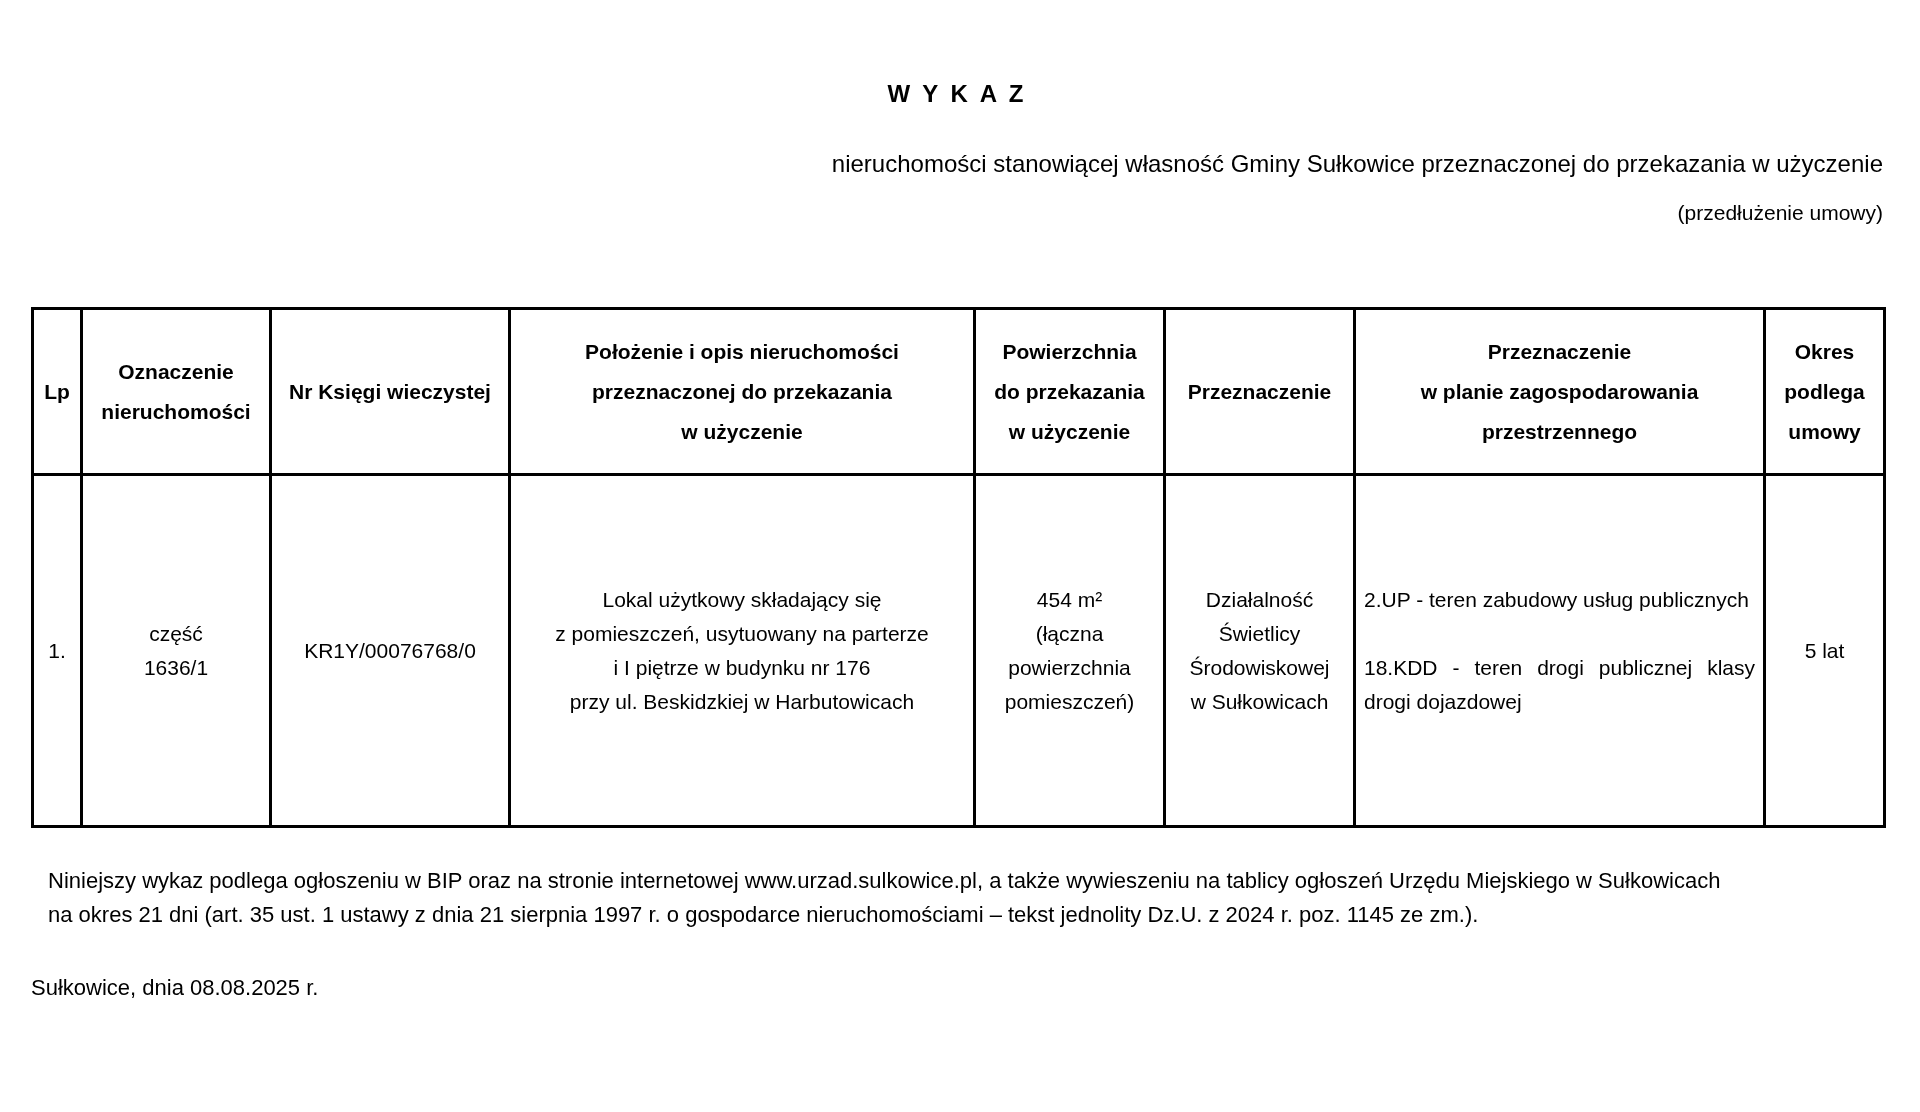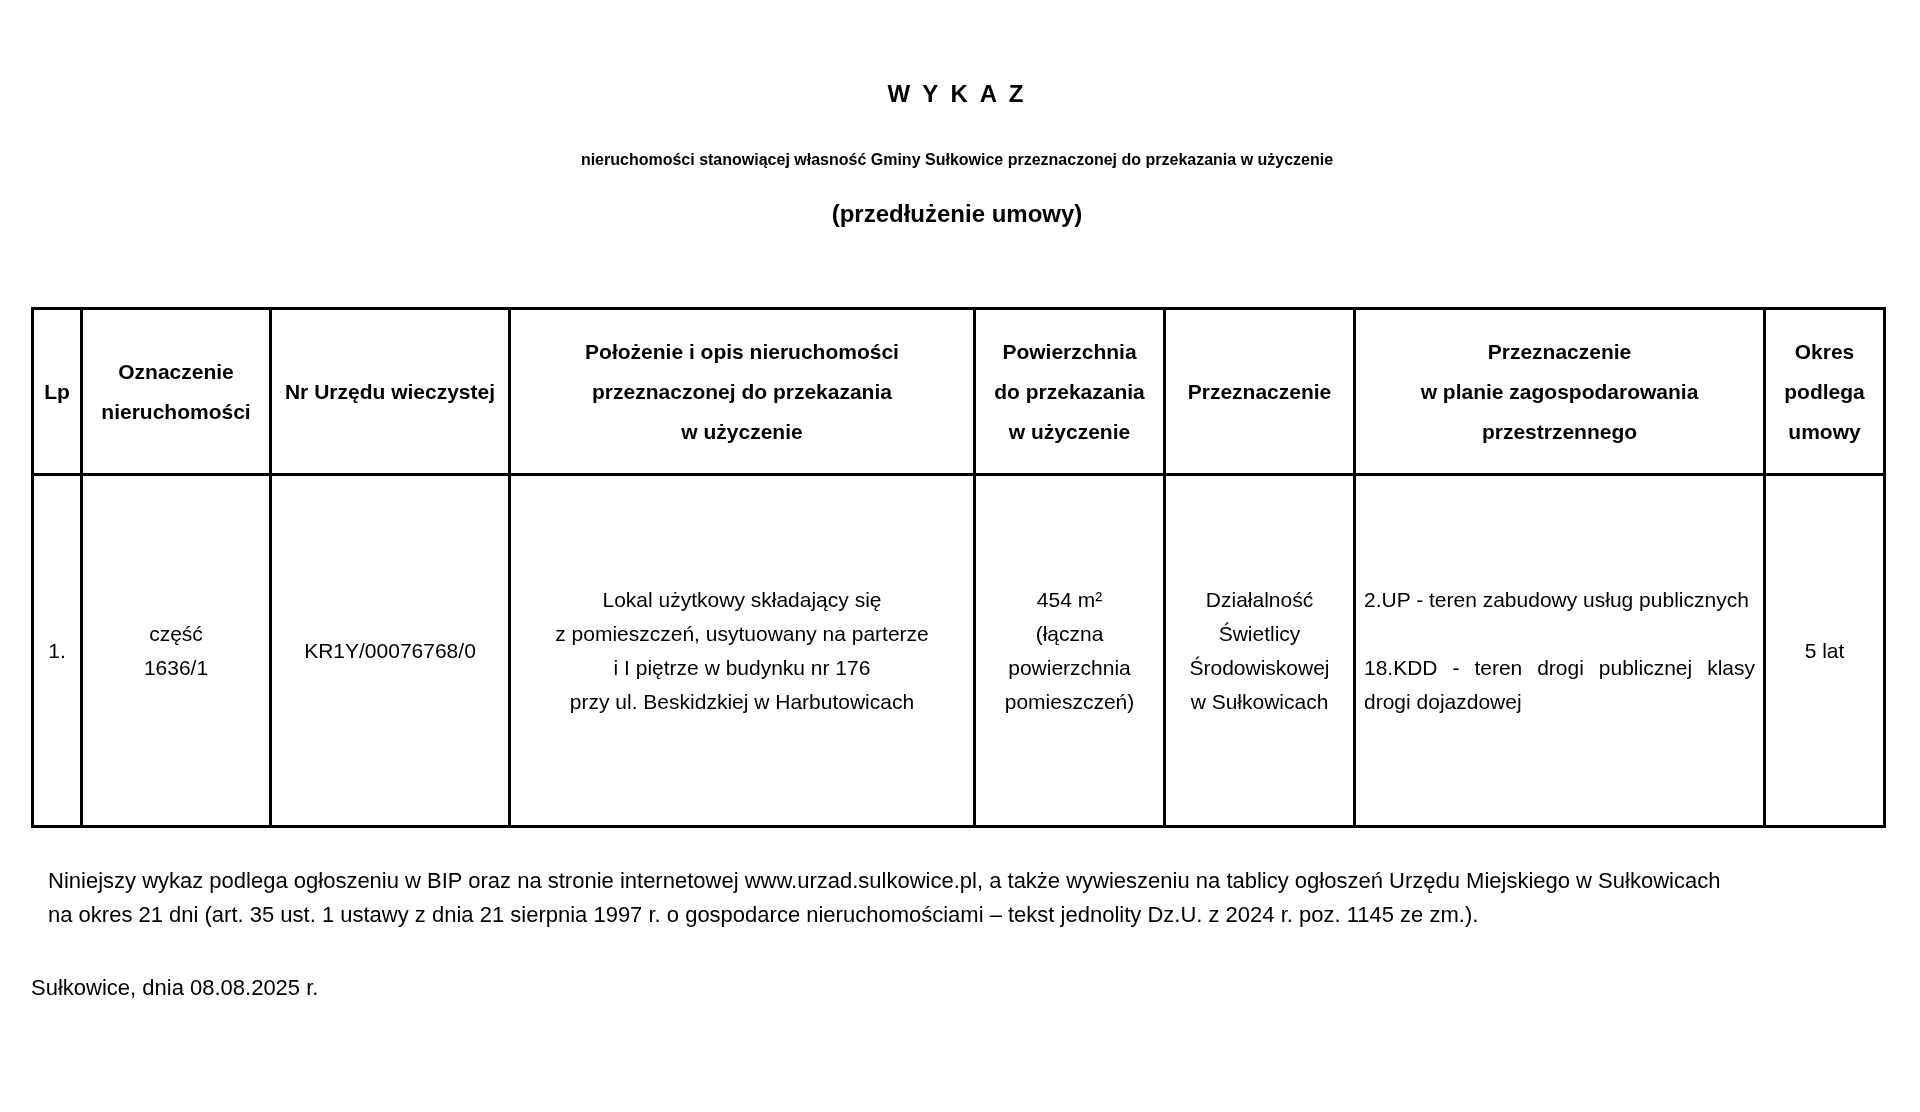--- a/index.html
+++ b/index.html
@@ -32,34 +32,34 @@
     font-weight: bold;
     letter-spacing: 3px;
     line-height: 1.2;
     white-space: pre-line;
   }
   .doc-subtitle {
     position: absolute;
     top: 150px;
     left: 0;
     width: 100%;
-    text-align: center;
-    font-size: 16px;
-    font-weight: bold;
+    text-align: right;
+    font-size: 24px;
+    font-weight: normal;
     line-height: 1.2;
     white-space: pre-line;
   }
   .doc-subtitle2 {
     position: absolute;
     top: 200px;
     left: 0;
     width: 100%;
-    text-align: center;
-    font-size: 24px;
-    font-weight: bold;
+    text-align: right;
+    font-size: 21px;
+    font-weight: normal;
     line-height: 1.2;
     white-space: pre-line;
   }
   table.wykaz {
     position: absolute;
     top: 307px;
     left: 0;
     border-collapse: collapse;
     table-layout: fixed;
     width: 1852px;
@@ -138,21 +138,21 @@
       <col style="width:190px">
       <col style="width:190px">
       <col style="width:410px">
       <col style="width:120px">
     </colgroup>
     <thead>
       <tr class="header-row">
         <th>Lp</th>
         <th>Oznaczenie
 nieruchomości</th>
-        <th>Nr Urzędu wieczystej</th>
+        <th>Nr Księgi wieczystej</th>
         <th>Położenie i opis nieruchomości
 przeznaczonej do przekazania
 w użyczenie</th>
         <th>Powierzchnia
 do przekazania
 w użyczenie</th>
         <th>Przeznaczenie</th>
         <th>Przeznaczenie
 w planie zagospodarowania
 przestrzennego</th>

